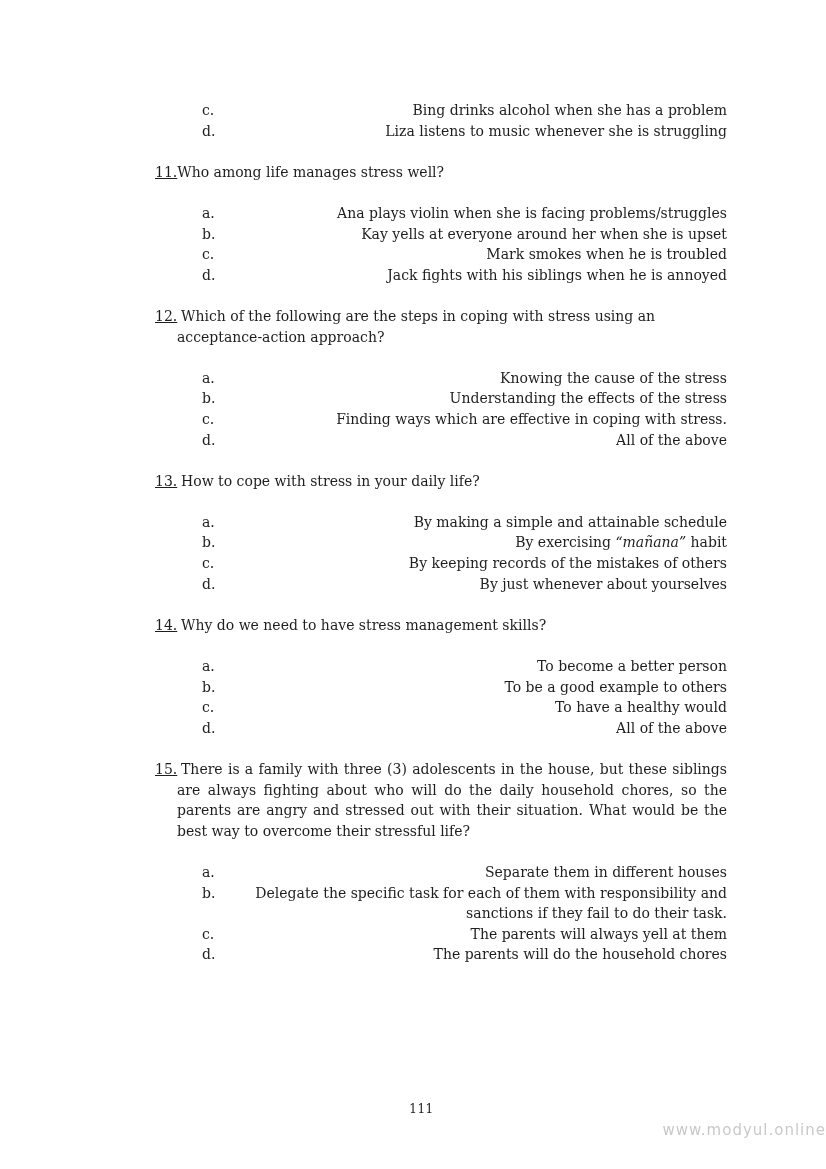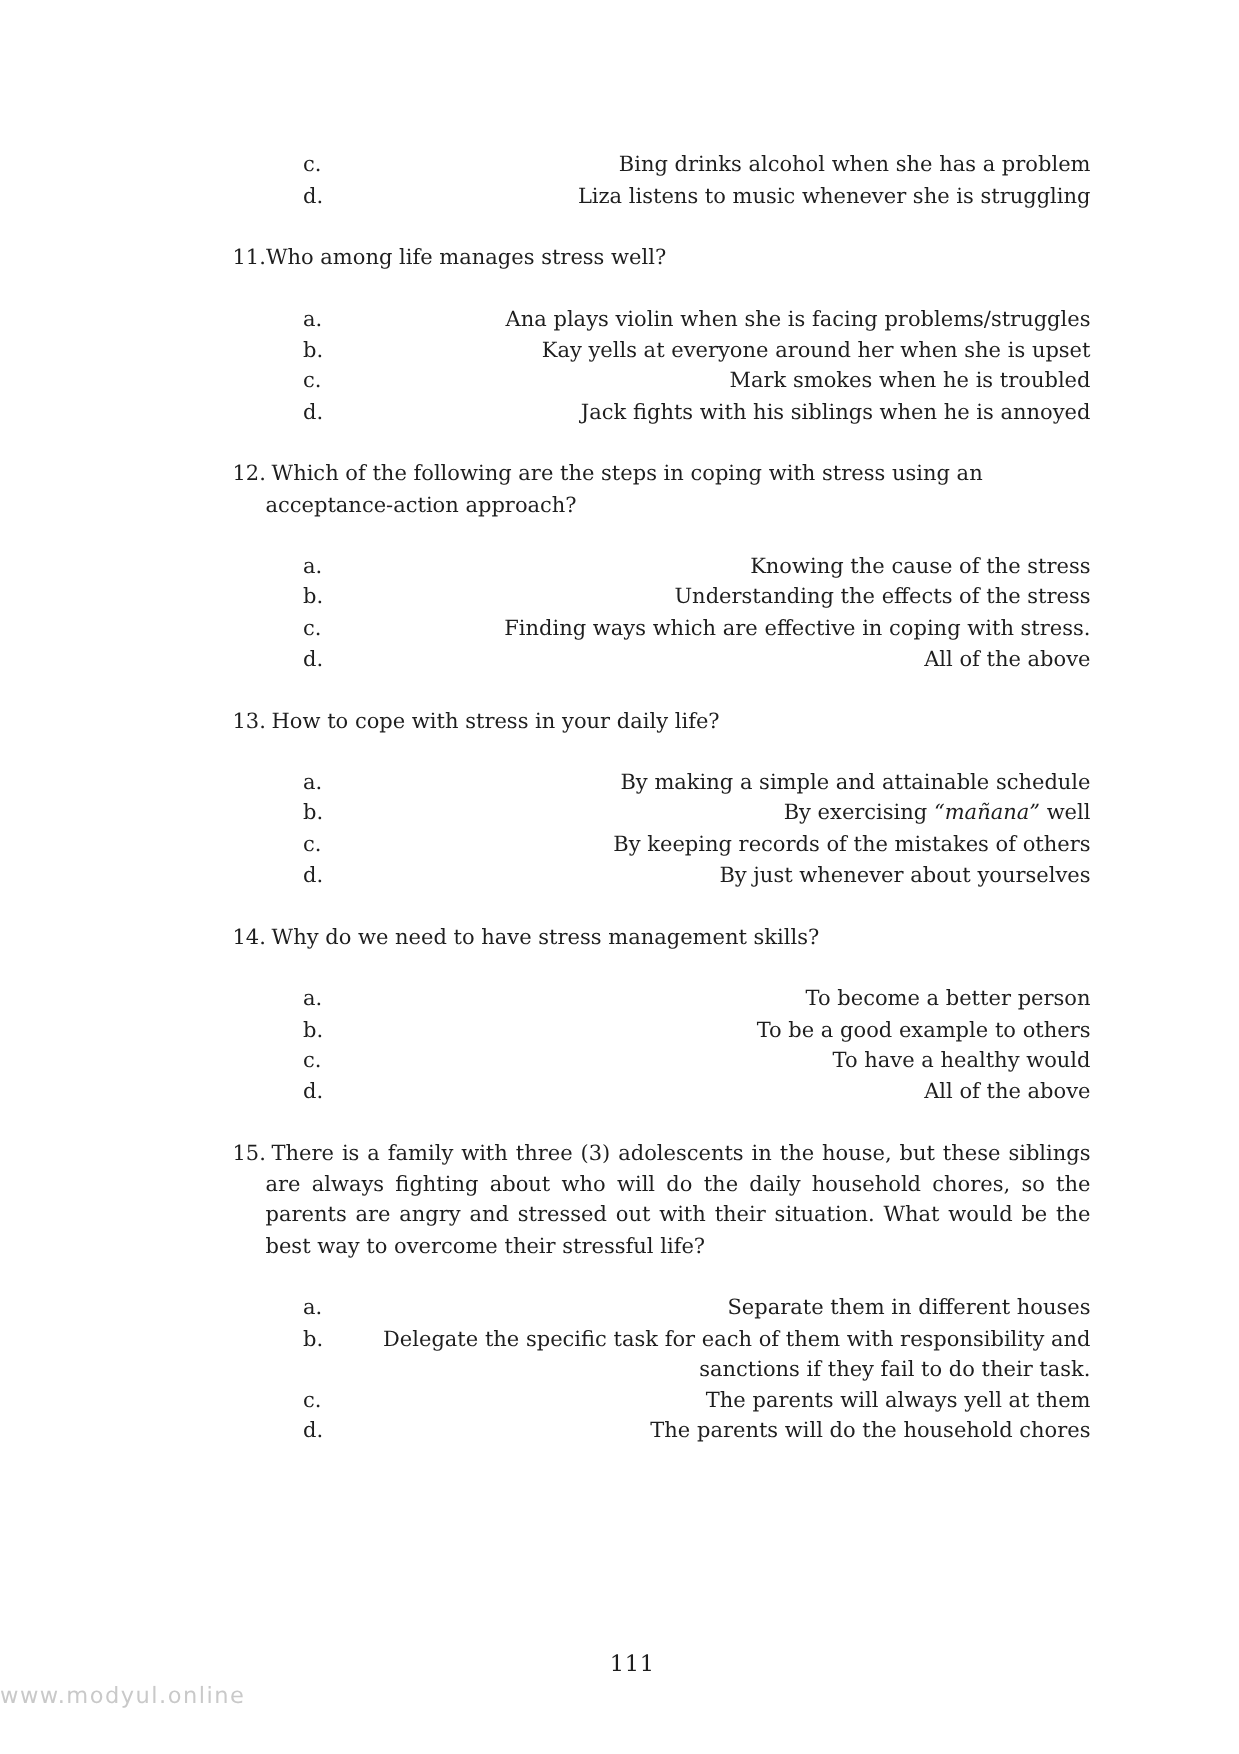--- a/index.html
+++ b/index.html
@@ -14,35 +14,35 @@
   .doc{
     position:absolute;left:155px;top:100px;width:572px;
     font-size:14px;line-height:20.6px;
   }
   .question{
     margin:0 0 20.6px 0;
     padding-left:22px;
     text-indent:-22px;
   }
   .question.justify{text-align:justify;}
-  .qnum{white-space:nowrap;}
+  .qnum{white-space:nowrap;text-decoration:underline;}
   .qnum.sp{margin-right:0.27em;}
   .optgroup{margin:0 0 20.6px 47px;}
   .opt{display:flex;}
   .letter{flex:0 0 26px;}
   .otext{flex:1;text-align:right;}
   .otext em{font-style:italic;}
   .pagenum{
     position:absolute;left:17px;right:0;top:1100px;
-    text-align:center;font-size:15px;line-height:18px;
+    text-align:center;font-size:12px;line-height:18px;
     letter-spacing:0.5px;
   }
   .watermark{
     position:absolute;left:0;right:0;top:1121px;
-    text-align:left;
+    text-align:right;
     font-family:"DejaVu Sans","Liberation Sans",sans-serif;
     font-size:15px;line-height:18px;
     letter-spacing:1px;
     color:#c9c9c9;
   }
 </style>
 </head>
 <body>
 
 <div class="page">
@@ -100,21 +100,21 @@
     </div>
 
     <p class="question"><span class="qnum sp">13.</span><span class="qtext">How to cope with stress in your daily life?</span></p>
     <div class="optgroup">
       <div class="opt">
         <span class="letter">a.</span>
         <span class="otext">By making a simple and attainable schedule</span>
       </div>
       <div class="opt">
         <span class="letter">b.</span>
-        <span class="otext"><span>By exercising </span><em>“mañana”</em><span> well</span></span>
+        <span class="otext"><span>By exercising </span><em>“mañana”</em><span> habit</span></span>
       </div>
       <div class="opt">
         <span class="letter">c.</span>
         <span class="otext">By keeping records of the mistakes of others</span>
       </div>
       <div class="opt">
         <span class="letter">d.</span>
         <span class="otext">By just whenever about yourselves</span>
       </div>
     </div>

